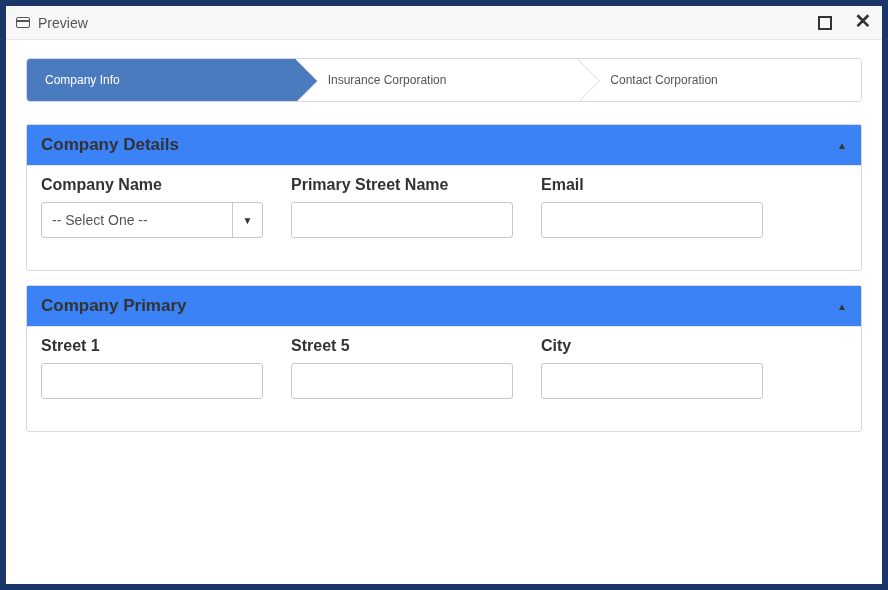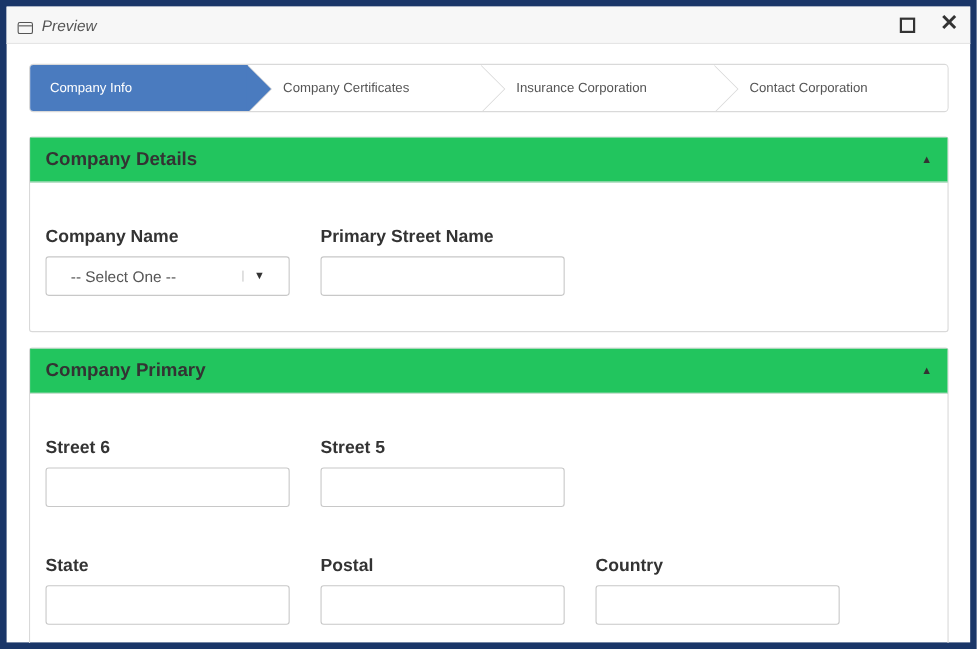--- a/index.html
+++ b/index.html
@@ -21,25 +21,24 @@
     .titlebar {
       height: 34px;
       background: #f7f7f7;
       border-bottom: 1px solid #e5e5e5;
       display: flex;
       align-items: center;
       padding: 0 10px;
     }
     .titlebar-left {
       display: flex;
-      align-items: flex-end;
+      align-items: center;
       gap: 8px;
       color: #555;
       font-size: 14px;
-      font-style: italic;
     }
     .app-icon {
       width: 14px;
       height: 11px;
       border: 1.5px solid #555;
       border-radius: 2px;
       position: relative;
     }
     .app-icon::before {
       content: "";
@@ -124,42 +123,41 @@
     }
     .step.active:not(:last-child)::after {
       border-left-color: #4a7bbf;
     }
     .panel {
       border: 1px solid #d9d9d9;
       border-radius: 3px;
       margin-bottom: 14px;
     }
     .panel-header {
-      background: #22c55e;
+      background: #3b82f6;
       border-bottom: 1px solid #e5e5e5;
       padding: 10px 14px;
       font-weight: bold;
       font-size: 17px;
       color: #333;
       display: flex;
       align-items: center;
       justify-content: space-between;
       cursor: pointer;
     }
     .collapse-caret {
       font-size: 10px;
       color: #333;
     }
     .panel-body {
       padding: 10px 14px 18px;
     }
     .row {
       display: flex;
       gap: 28px;
-      margin-top: 31px;
     }
     .field {
       flex: 1;
       max-width: 222px;
       margin-bottom: 14px;
     }
     .field-label {
       font-weight: bold;
       font-size: 16px;
       color: #333;
@@ -171,21 +169,21 @@
       height: 36px;
       border: 1px solid #c8c8c8;
       border-radius: 3px;
       padding: 0 10px;
       font-size: 14px;
       background: #fff;
     }
     .select-wrap {
       display: flex;
       align-items: center;
-      padding: 12px;
+      padding: 0;
       cursor: pointer;
     }
     .select-value {
       flex: 1;
       padding: 0 10px;
       color: #555;
       font-size: 14px;
     }
     .select-caret-box {
       width: 30px;
@@ -213,23 +211,20 @@
     </div>
   </div>
 
   <div class="content">
 
     <div class="wizard">
       <div class="step active">
         <span>Company Info</span>
       </div>
       <div class="step">
-        <span>Company Certificates</span>
-      </div>
-      <div class="step">
         <span>Insurance Corporation</span>
       </div>
       <div class="step">
         <span>Contact Corporation</span>
       </div>
     </div>
 
     <div class="panel">
       <div class="panel-header">
         <span>Company Details</span>
@@ -241,51 +236,45 @@
             <label class="field-label">Company Name</label>
             <div class="select-wrap">
               <span class="select-value">-- Select One --</span>
               <span class="select-caret-box">▼</span>
             </div>
           </div>
           <div class="field">
             <label class="field-label">Primary Street Name</label>
             <input class="text-input" type="text" value="" style="">
           </div>
+          <div class="field">
+            <label class="field-label">Email</label>
+            <input class="text-input" type="text" value="" style="">
+          </div>
         </div>
       </div>
     </div>
 
     <div class="panel">
       <div class="panel-header">
         <span>Company Primary</span>
         <span class="collapse-caret">▲</span>
       </div>
       <div class="panel-body">
         <div class="row">
           <div class="field">
-            <label class="field-label">Street 6</label>
+            <label class="field-label">Street 1</label>
             <input class="text-input" type="text" value="" style="">
           </div>
           <div class="field">
             <label class="field-label">Street 5</label>
             <input class="text-input" type="text" value="" style="">
           </div>
-        </div>
-        <div class="row">
-          <div class="field">
-            <label class="field-label">State</label>
-            <input class="text-input" type="text" value="" style="">
-          </div>
-          <div class="field">
-            <label class="field-label">Postal</label>
-            <input class="text-input" type="text" value="" style="">
-          </div>
-          <div class="field">
-            <label class="field-label">Country</label>
+          <div class="field">
+            <label class="field-label">City</label>
             <input class="text-input" type="text" value="" style="">
           </div>
         </div>
       </div>
     </div>
 
   </div>
 </div>
 
 </body></html>

